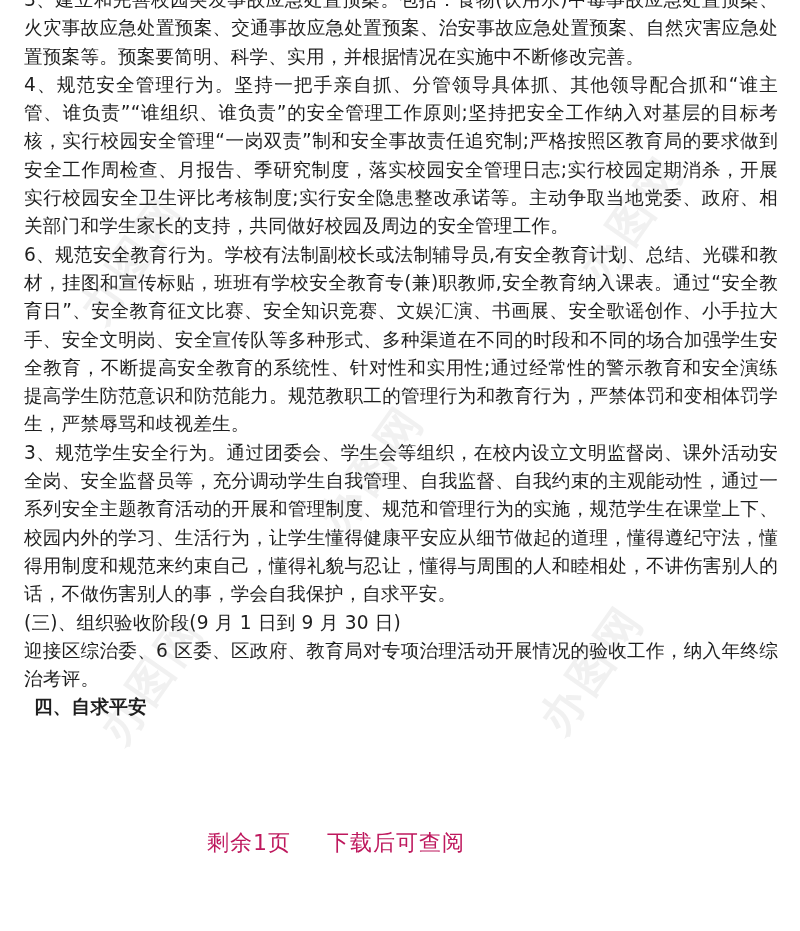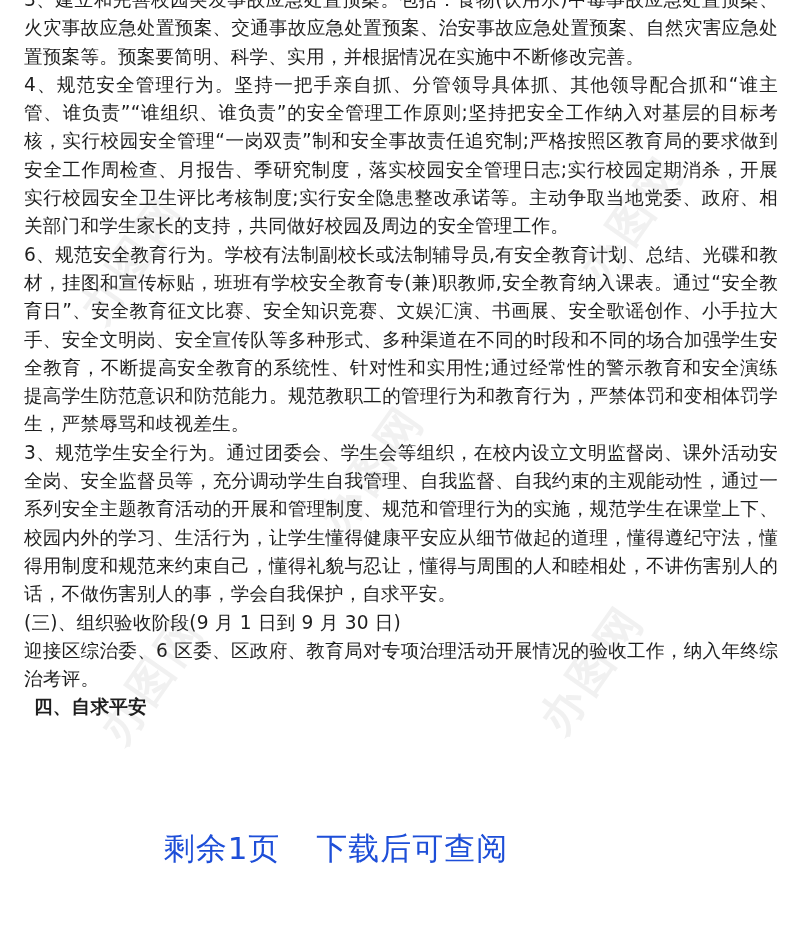--- a/index.html
+++ b/index.html
@@ -43,22 +43,22 @@
     white-space: nowrap;
     pointer-events: none;
     letter-spacing: 4px;
   }
   .more-footer {
     position: absolute;
     left: 0;
     top: 828px;
     width: 672px;
     text-align: center;
-    font-size: 31px;
-    color: #1d4ed8;
+    font-size: 22px;
+    color: #be185d;
     letter-spacing: 1px;
   }
   .more-footer .gap {
     display: inline-block;
     width: 36px;
   }
 </style>
 </head>
 <body>
 

